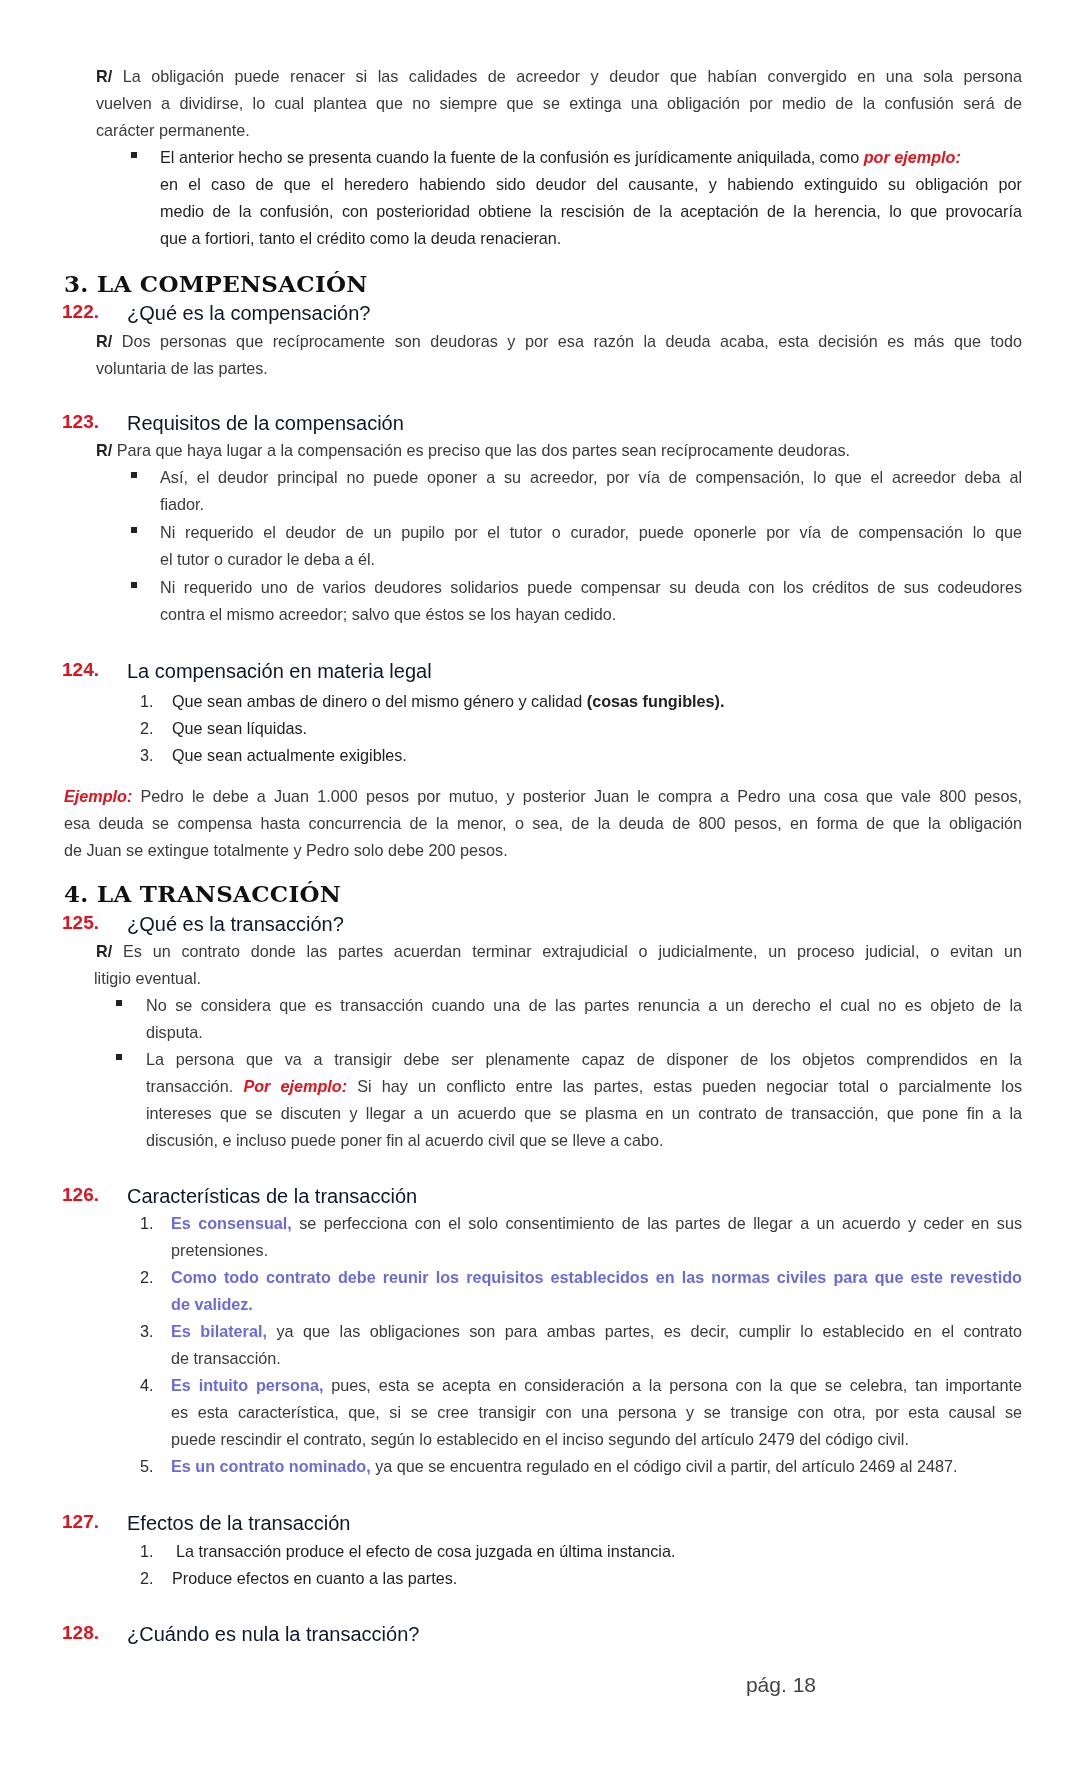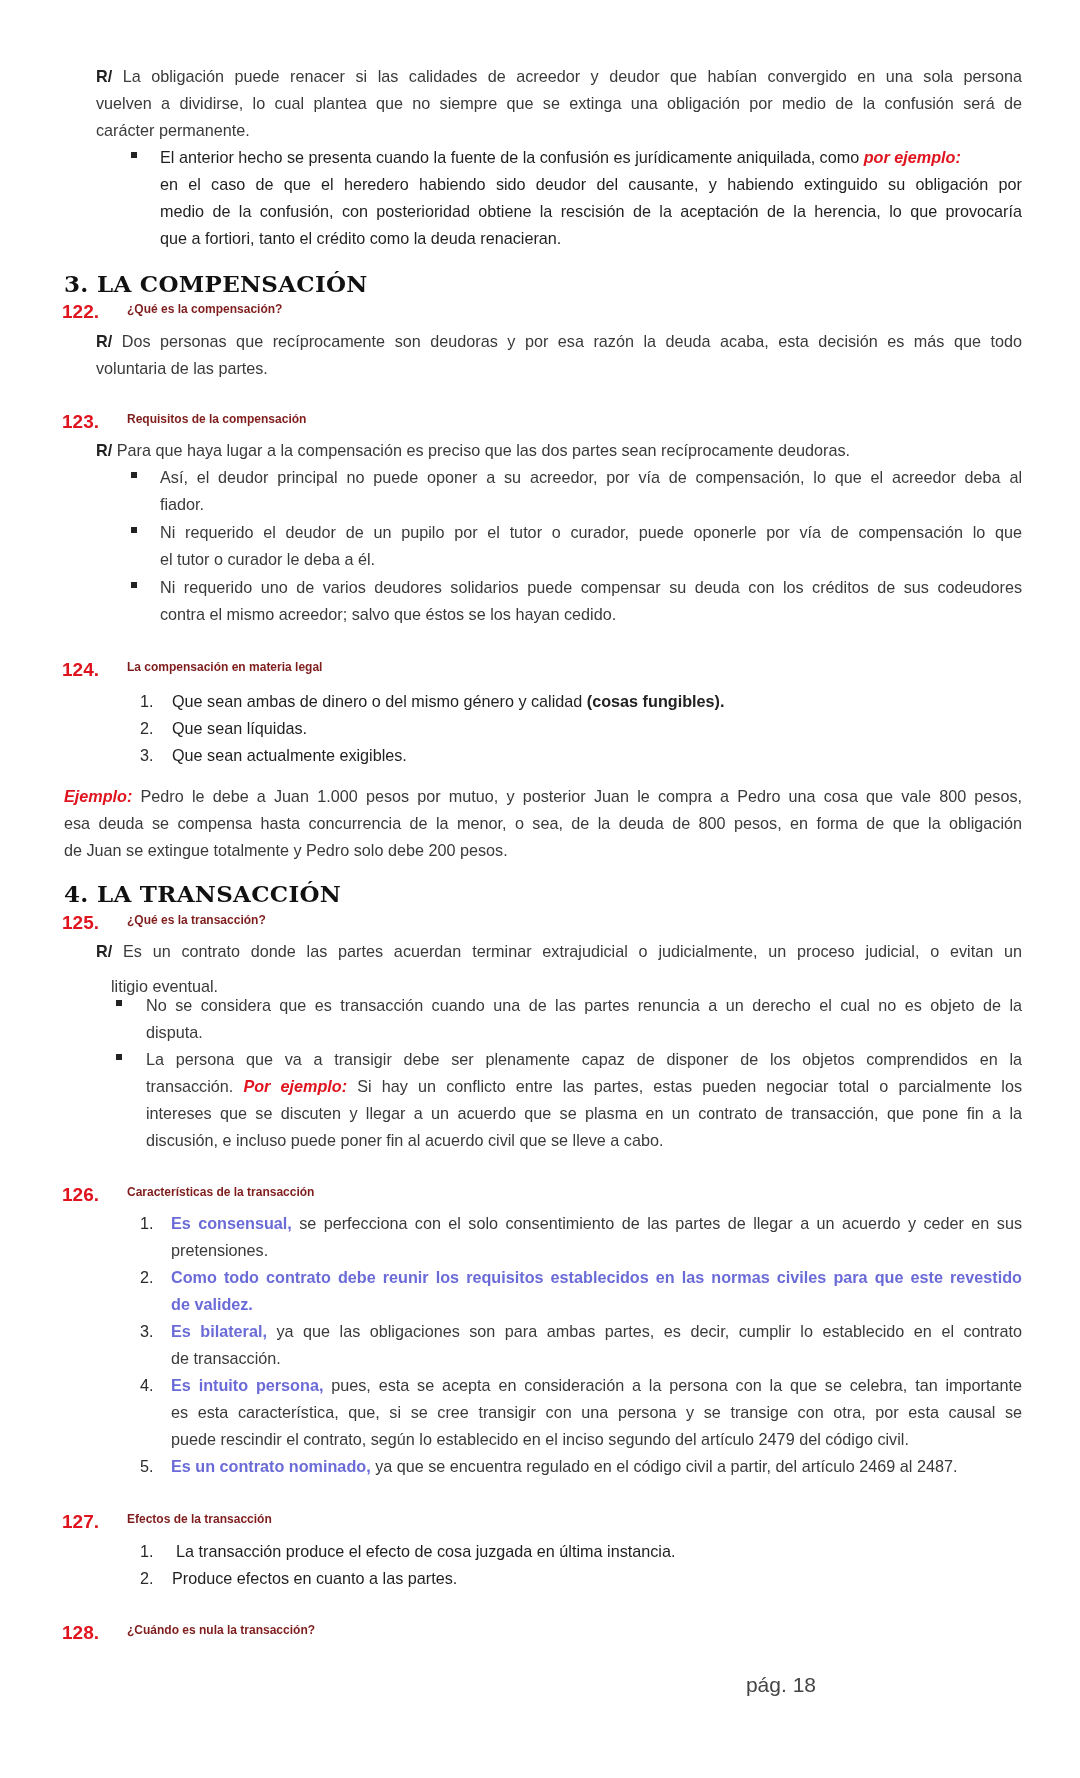--- a/index.html
+++ b/index.html
@@ -14,21 +14,21 @@
   .just { text-align: justify; text-align-last: justify; }
   .b { font-weight: bold; color: #222; }
   .redi { color: #e0141e; font-weight: bold; font-style: italic; }
   .blue { color: #6b6bd8; font-weight: bold; }
   .dark { color: #1f1f1f; }
   .h-section {
     position: absolute; left: 64px; font-family: "DejaVu Serif", "Liberation Serif", serif;
     font-weight: bold; font-size: 23px; color: #111; letter-spacing: 0.3px;
   }
   .qnum { position: absolute; left: 62px; color: #e0141e; font-weight: bold; font-size: 19px; }
-  .qtitle { position: absolute; left: 127px; color: #7f1d1d; font-weight: bold; font-size: 12px; }
+  .qtitle { position: absolute; left: 127px; color: #0f172a; font-weight: normal; font-size: 20px; }
   .bullet {
     position: absolute; width: 6px; height: 6px; background: #222;
   }
   .num { position: absolute; color: #2a2a2a; }
   .pageno { position: absolute; right: 60px; top: 1673px; font-size: 21px; color: #444; }
 </style>
 </head>
 <body>
 
 <div class="page">
@@ -92,21 +92,21 @@
   <div class="line just" style="left:64px; width:958px; top:810px;">esa deuda se compensa hasta concurrencia de la menor, o sea, de la deuda de 800 pesos, en forma de que la obligación</div>
   <div class="line" style="left:64px; top:837px;">de Juan se extingue totalmente y Pedro solo debe 200 pesos.</div>
 
   <div class="h-section" style="top:880px;">4. LA TRANSACCIÓN</div>
 
   <div class="qnum" style="top:912px;">125.</div>
   <div class="qtitle" style="top:913px;">¿Qué es la transacción?</div>
   <div class="line just" style="left:96px; width:926px; top:938px;">
     <span class="b">R/</span><span> Es un contrato donde las partes acuerdan terminar extrajudicial o judicialmente, un proceso judicial, o evitan un</span>
   </div>
-  <div class="line" style="left:111px; top:965px;margin-top:8px;">litigio eventual.</div>
+  <div class="line" style="left:94px; top:965px;">litigio eventual.</div>
 
   <div class="bullet" style="left:116px; top:1000px;"></div>
   <div class="line just" style="left:146px; width:876px; top:992px;">No se considera que es transacción cuando una de las partes renuncia a un derecho el cual no es objeto de la</div>
   <div class="line" style="left:146px; top:1019px;">disputa.</div>
 
   <div class="bullet" style="left:116px; top:1054px;"></div>
   <div class="line just" style="left:146px; width:876px; top:1046px;">La persona que va a transigir debe ser plenamente capaz de disponer de los objetos comprendidos en la</div>
   <div class="line just" style="left:146px; width:876px; top:1073px;">
     <span>transacción. </span><span class="redi">Por ejemplo:</span><span> Si hay un conflicto entre las partes, estas pueden negociar total o parcialmente los</span>
   </div>

